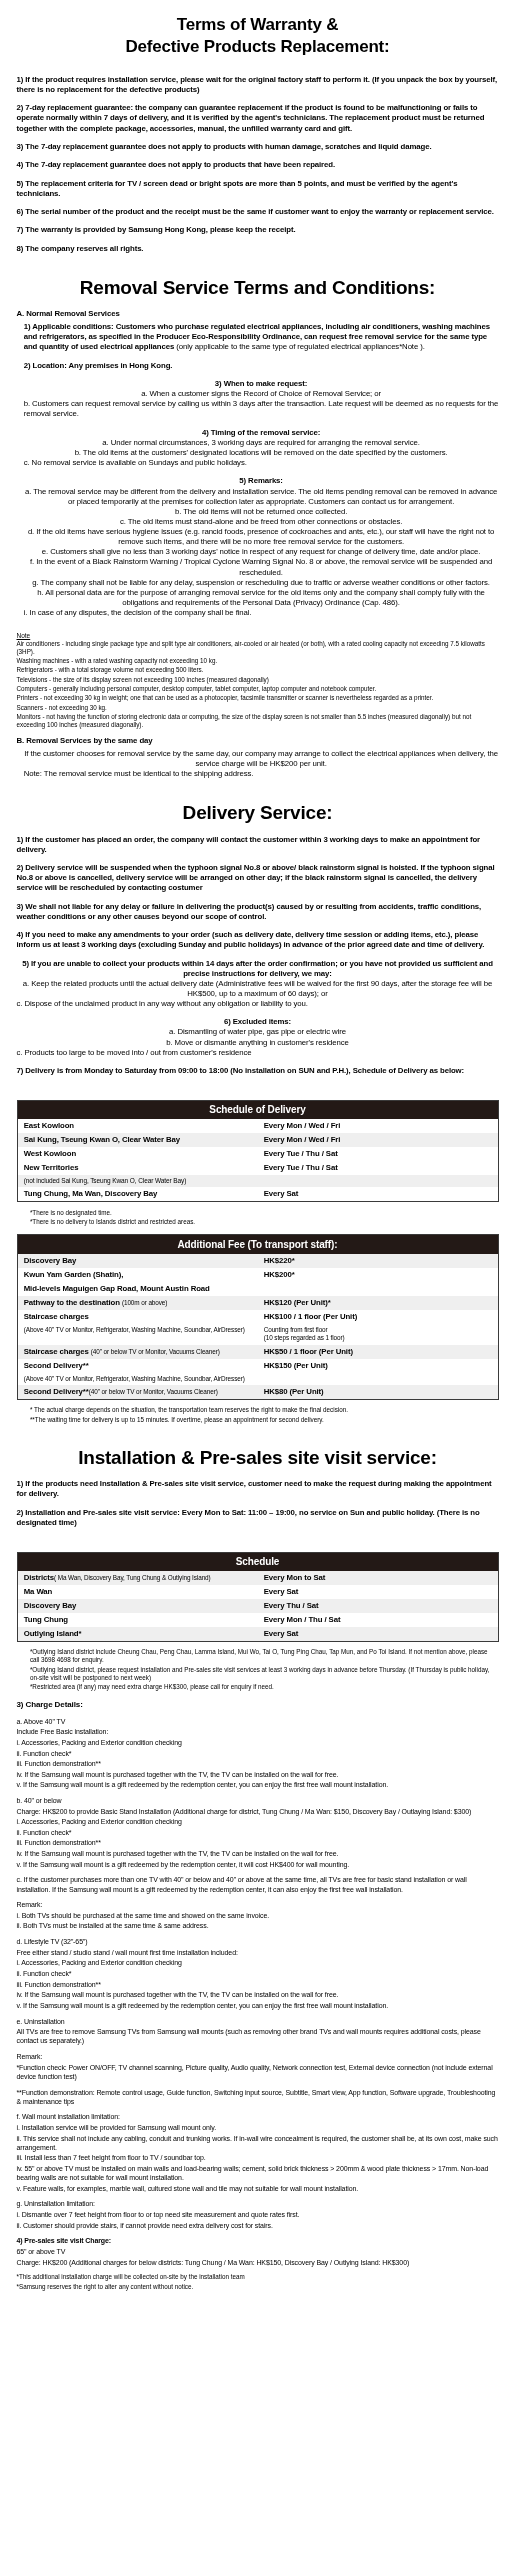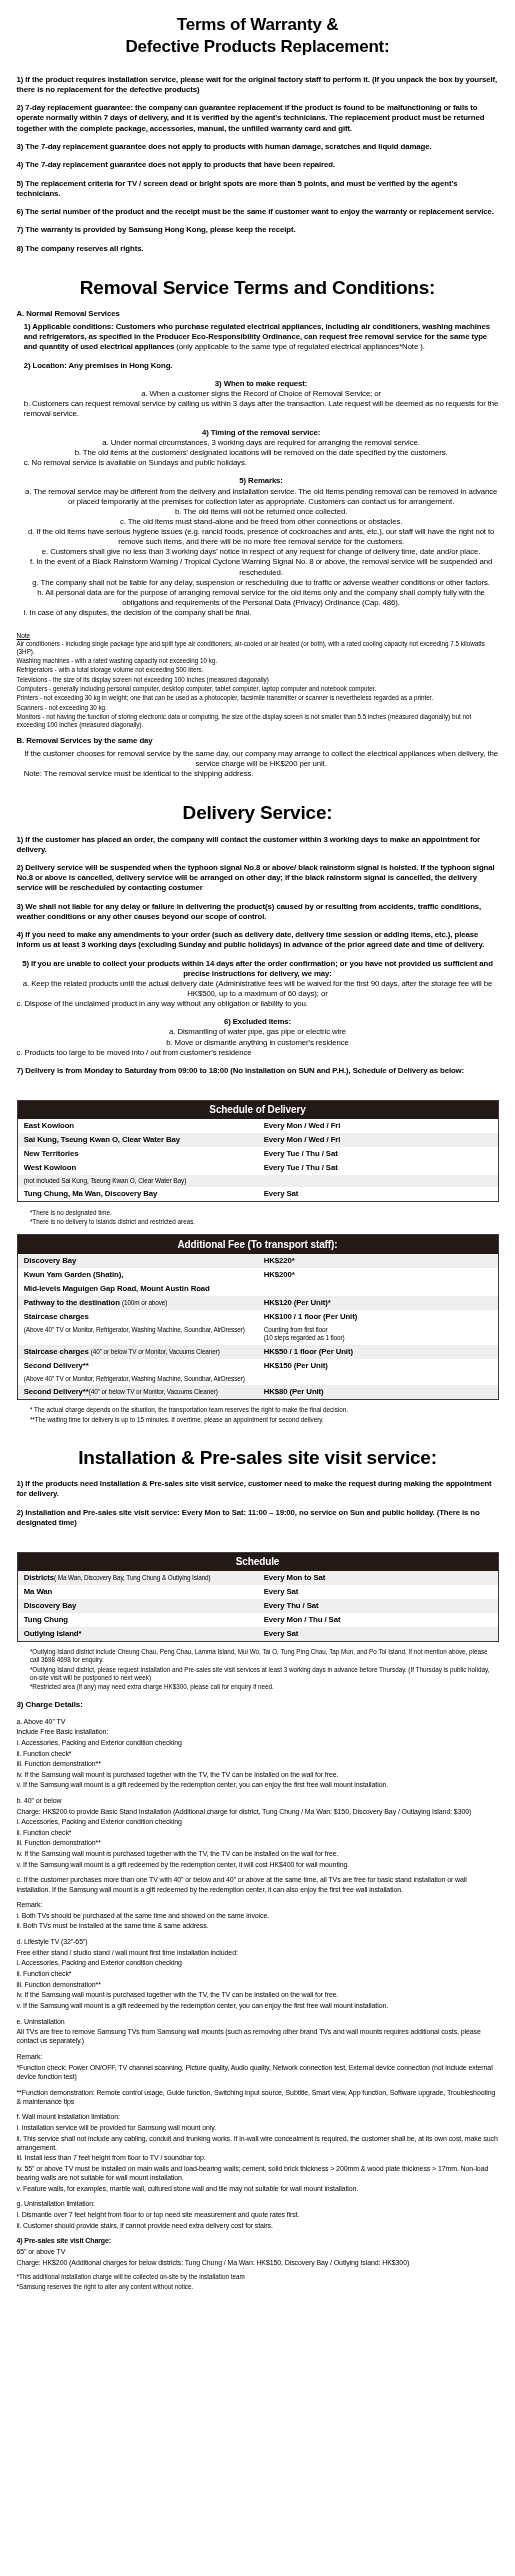--- a/index.html
+++ b/index.html
@@ -235,25 +235,25 @@
     <tbody>
       <tr>
         <td>East Kowloon</td>
         <td class="col-r">Every Mon / Wed / Fri</td>
       </tr>
       <tr class="alt">
         <td>Sai Kung, Tseung Kwan O, Clear Water Bay</td>
         <td class="col-r">Every Mon / Wed / Fri</td>
       </tr>
       <tr>
+        <td>West Kowloon</td>
+        <td class="col-r">Every Tue / Thu / Sat</td>
+      </tr>
+      <tr>
         <td>New Territories</td>
-        <td class="col-r">Every Tue / Thu / Sat</td>
-      </tr>
-      <tr>
-        <td>West Kowloon</td>
         <td class="col-r">Every Tue / Thu / Sat</td>
       </tr>
       <tr class="alt">
         <td class="note-cell">(not included Sai Kung, Tseung Kwan O, Clear Water Bay)</td>
         <td class="col-r"></td>
       </tr>
       <tr>
         <td>Tung Chung, Ma Wan, Discovery Bay</td>
         <td class="col-r">Every Sat</td>
       </tr>

